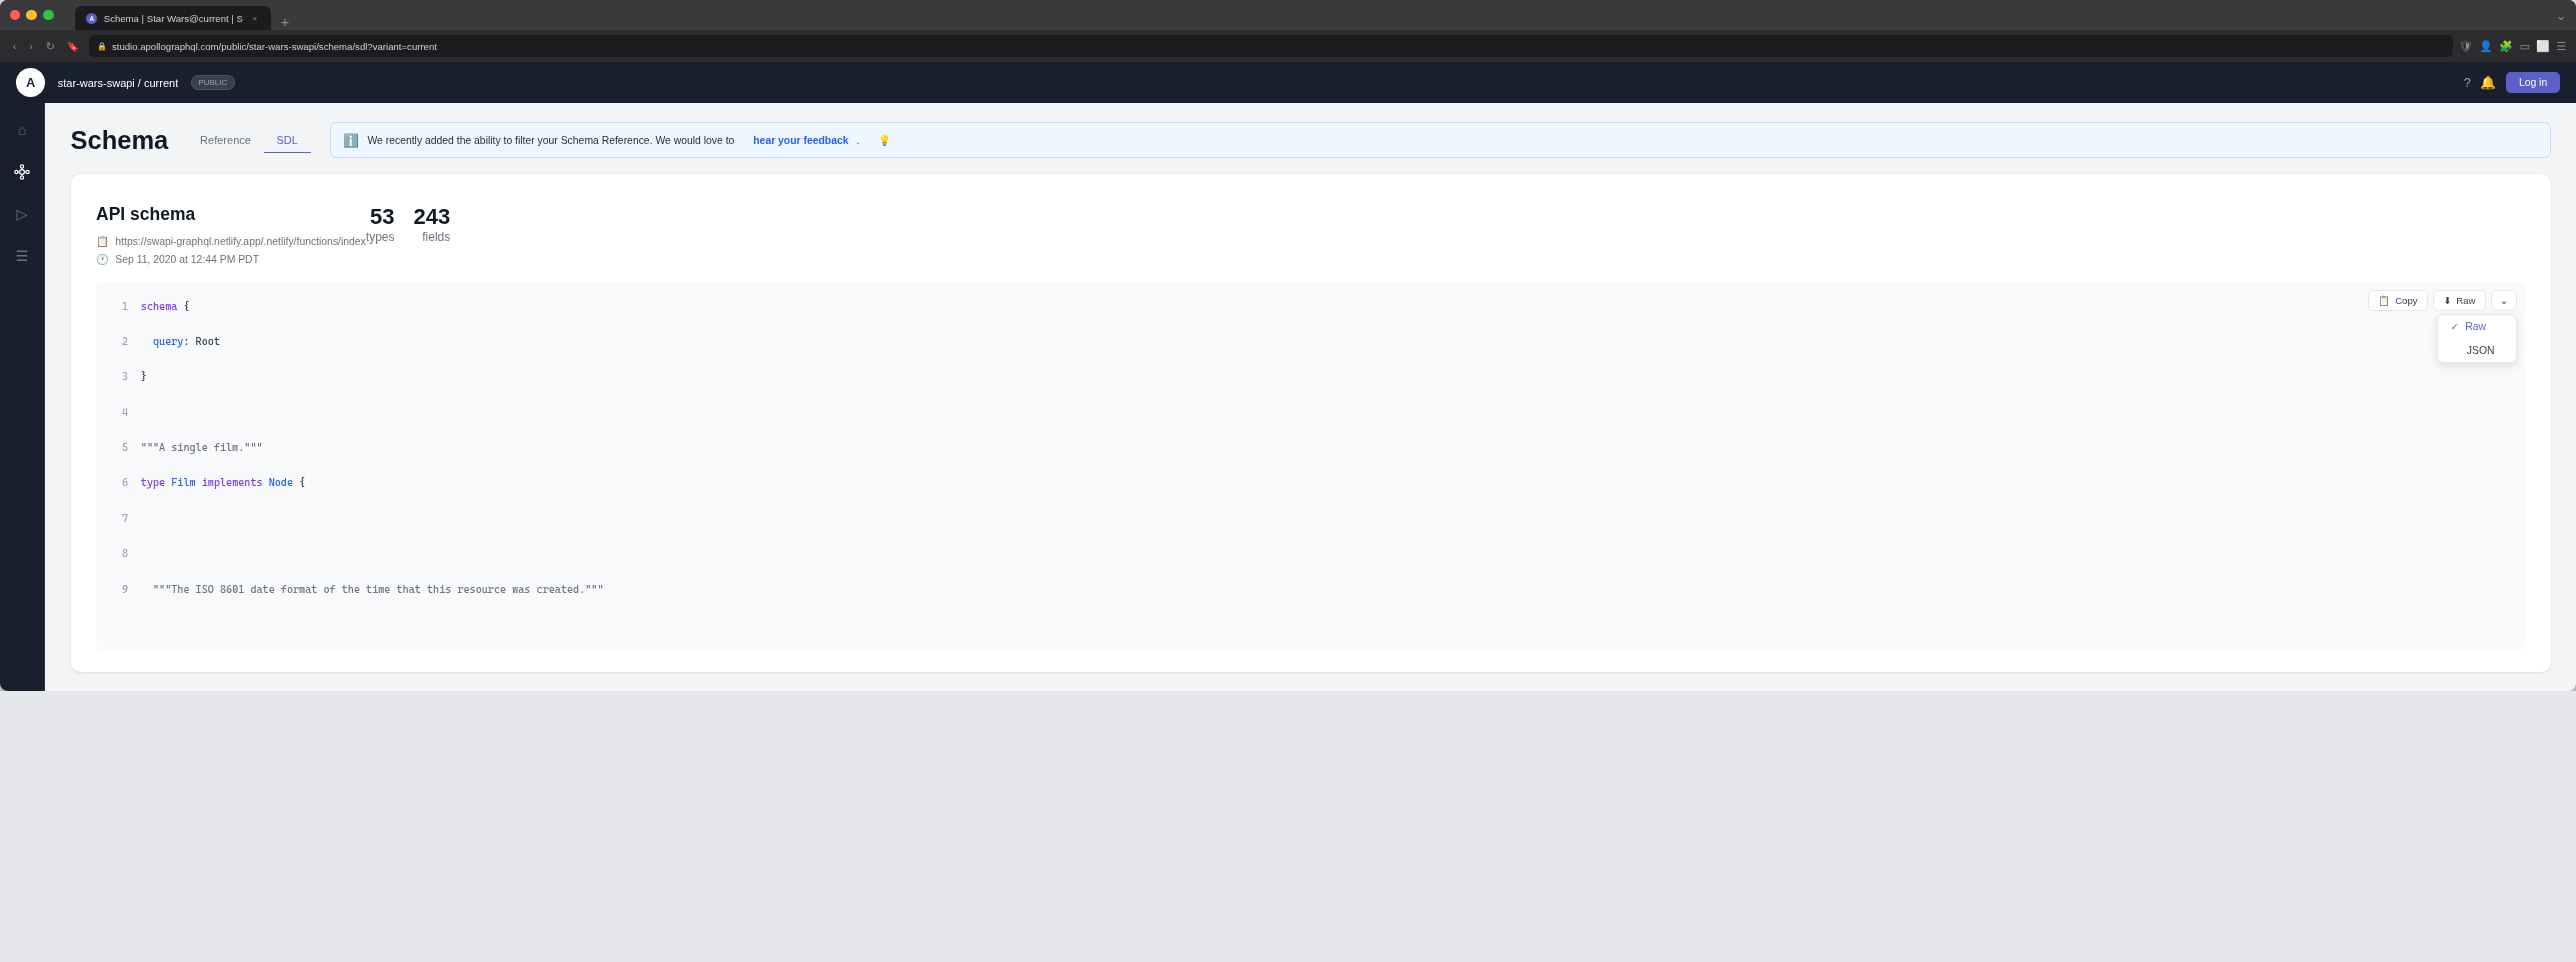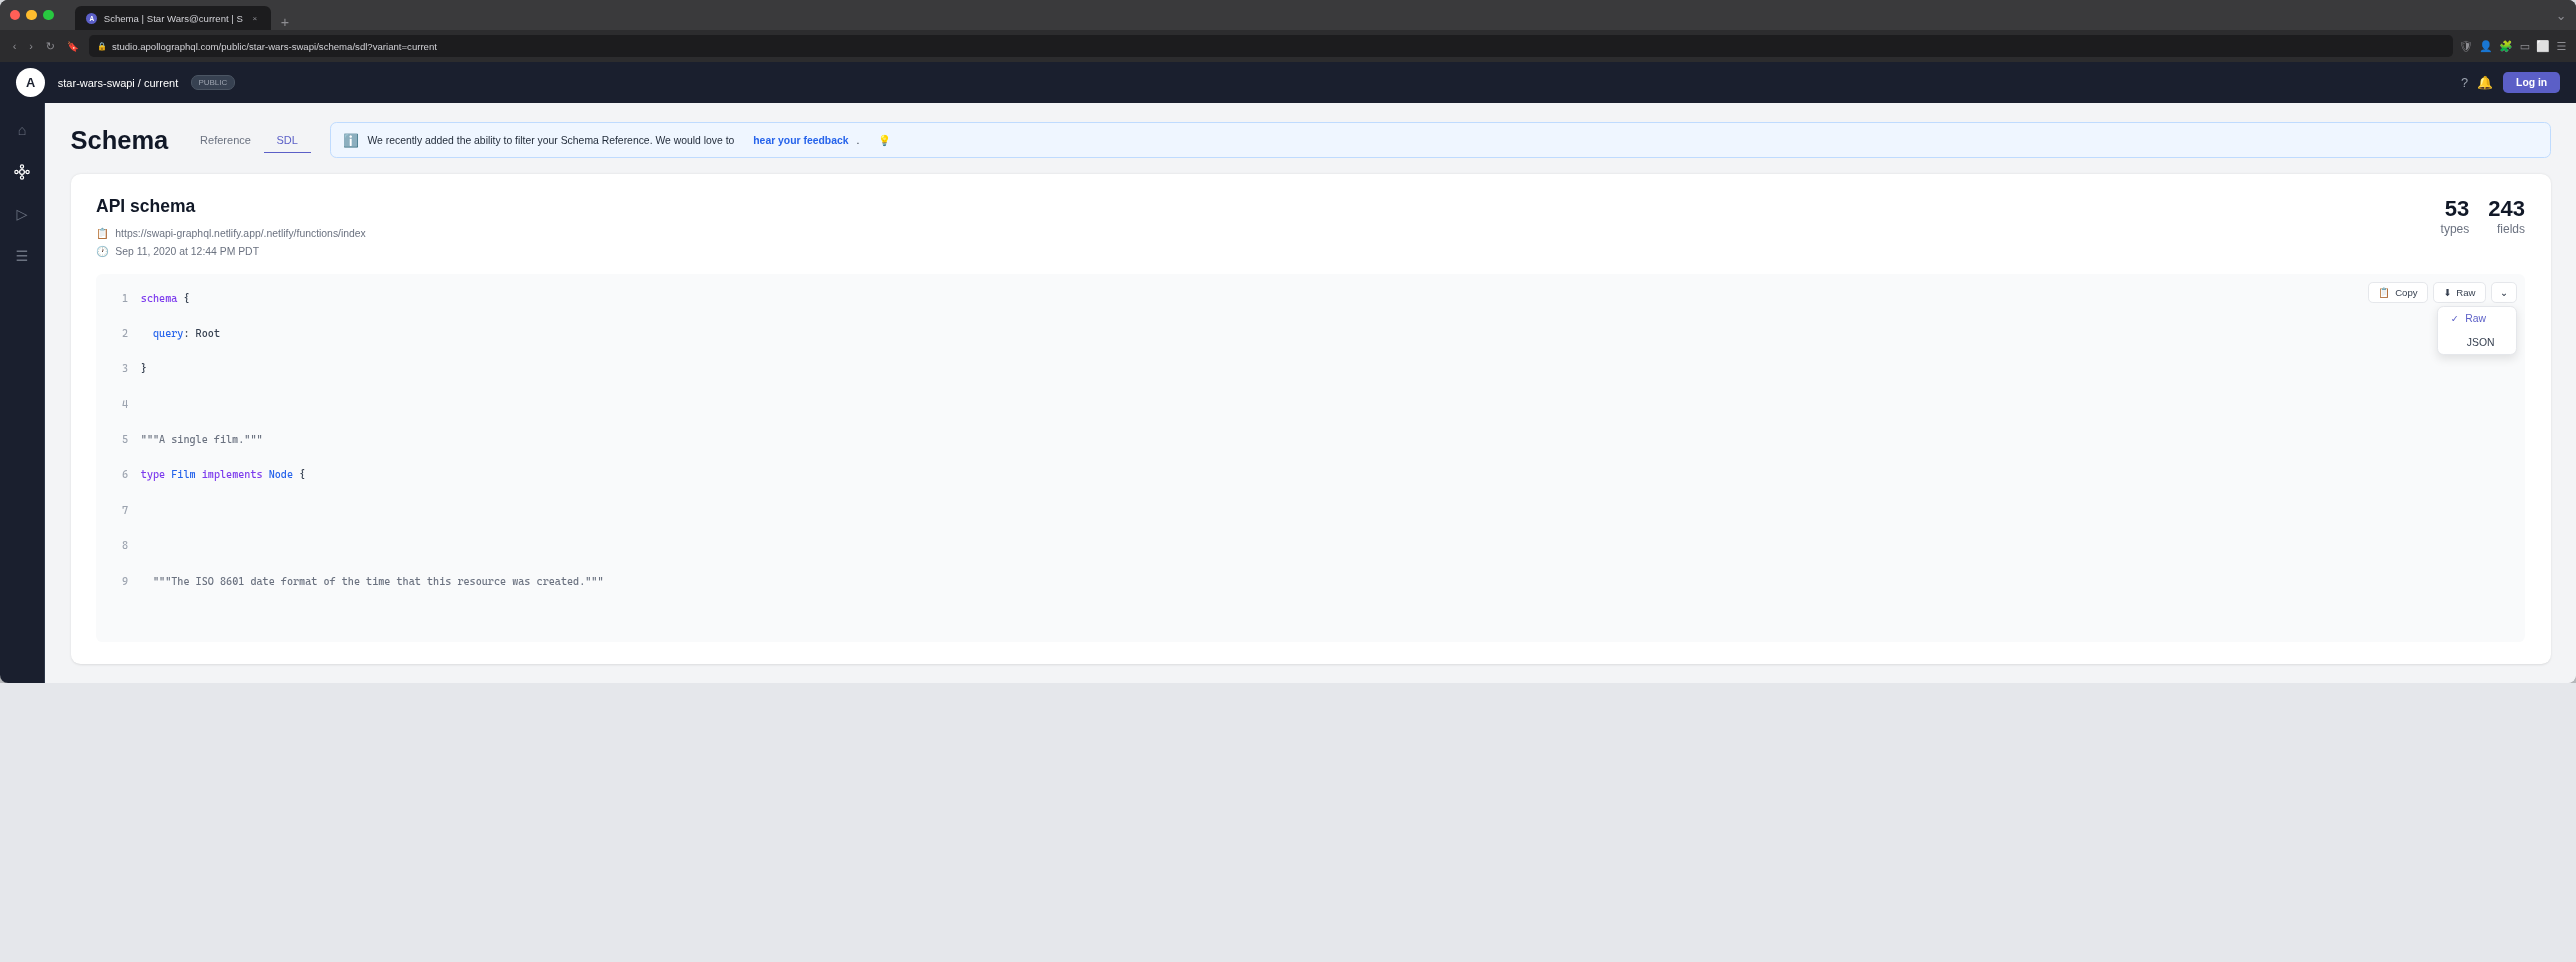--- a/index.html
+++ b/index.html
@@ -172,21 +172,21 @@
     }
 
     .login-btn {
       background: #5b5fc7;
       color: white;
       border: none;
       padding: 4.8px 12.8px;
       border-radius: 4.8px;
       font-size: 10.4px;
       cursor: pointer;
-      font-weight: 700;
+      font-weight: 400;
     }
 
     
     .main-layout {
       display: flex;
       height: calc(100% - 41px);
     }
 
     .sidebar {
       width: 45px;
@@ -283,22 +283,22 @@
     .schema-card {
       background: white;
       border-radius: 9.6px;
       padding: 22px 25.5px;
       box-shadow: 0 0.8px 2.4px rgba(0,0,0,0.1);
     }
 
     .schema-card-header {
       display: flex;
       align-items: flex-start;
-      justify-content: space-between;
       margin-bottom: 16px;
+      margin-top: 8px;
     }
 
     .schema-card-title {
       font-size: 17.5px;
       font-weight: 700;
       color: #111827;
       margin-bottom: 9.6px;
     }
 
     .schema-meta {

